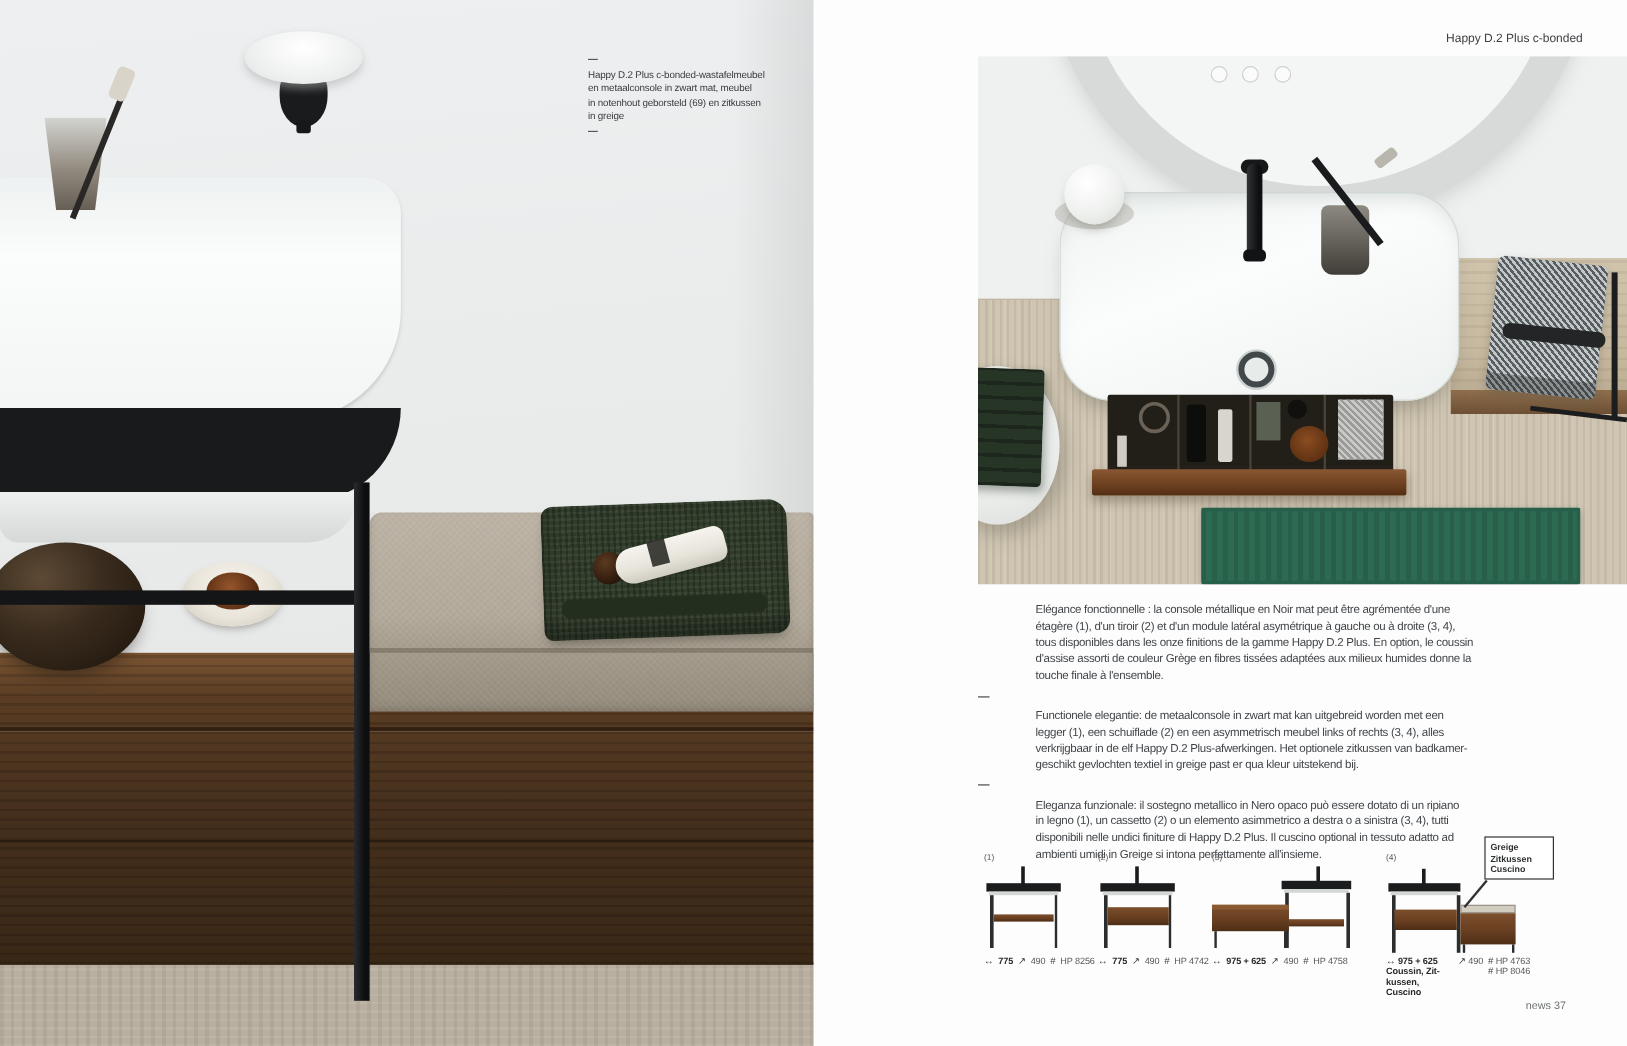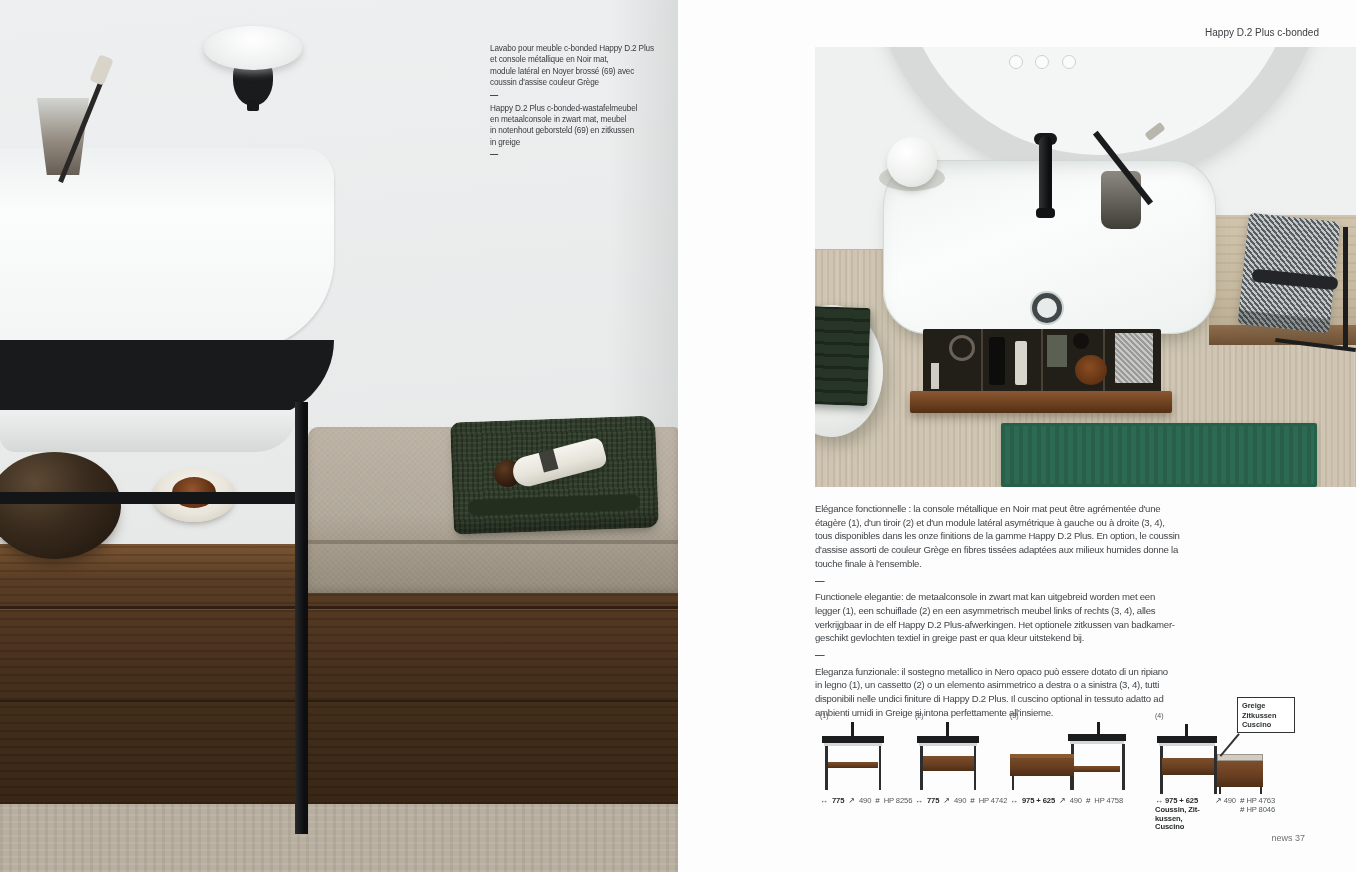--- a/index.html
+++ b/index.html
@@ -124,21 +124,21 @@
     box-shadow:inset 0 0 0 3px #26604a, 0 2px 5px rgba(80,90,80,.35); }
   .pr-stool { left:-36px; top:258px; width:104px; height:132px; border-radius:50%;
     background:radial-gradient(circle at 40% 32%,#f7f8f7 0%,#e9ebe9 68%,#d8dbd9 100%);
     box-shadow:5px 9px 14px rgba(138,133,118,.55); }
   .pr-towelstack { left:-8px; top:260px; width:62px; height:98px; border-radius:4px; transform:rotate(2deg);
     background:#273527; background-image:repeating-linear-gradient(0deg,rgba(0,0,0,.28) 0 3px,rgba(0,0,0,0) 3px 12px);
     box-shadow:2px 4px 8px rgba(58,68,58,.45); }
 
   .rp-body { left:815px; top:502px; width:420px; font-size:9.6px; line-height:13.7px;
     color:#42464a; letter-spacing:-.25px; }
-  .rp-body p { white-space:pre-line; }
+  .rp-body p { white-space:pre-line;margin-left:48px; }
   .body-sep { font-weight:bold; margin:3px 0; }
 
   
   .prod { position:absolute; font-size:7px; color:#515457; }
   .prod-label { position:absolute; left:0; top:0; letter-spacing:0; }
   .draw { position:absolute; left:0; top:10px; }
   .dv { position:absolute; }
   .wood1 { background:linear-gradient(180deg,#7c4f2c 0%,#693f21 55%,#4d2e15 100%); }
   .metal { background:#1b1c1e; }
   .legline { background:#2c2d2f; }
@@ -182,24 +182,20 @@
     <div class="abs pl-crossbar"></div>
     <div class="abs pl-leg"></div>
     <div class="abs pl-lamp-shade"></div>
     <div class="abs pl-lamp-mount"></div>
     <div class="abs pl-lamp-stub"></div>
     <div class="abs pl-glass"></div>
     <div class="abs pl-brush-handle"></div>
     <div class="abs pl-brush-head"></div>
 
     <div class="abs pl-caption">
-      <p>Lavabo pour meuble c-bonded Happy D.2 Plus
-et console métallique en Noir mat,
-module latéral en Noyer brossé (69) avec
-coussin d'assise couleur Grège</p>
       <div class="cap-sep">—</div>
       <p>Happy D.2 Plus c-bonded-wastafelmeubel
 en metaalconsole in zwart mat, meubel
 in notenhout geborsteld (69) en zitkussen
 in greige</p>
       <div class="cap-sep">—</div>
     </div>
     <div class="abs folio-left">22 news</div>
   </div>
 

